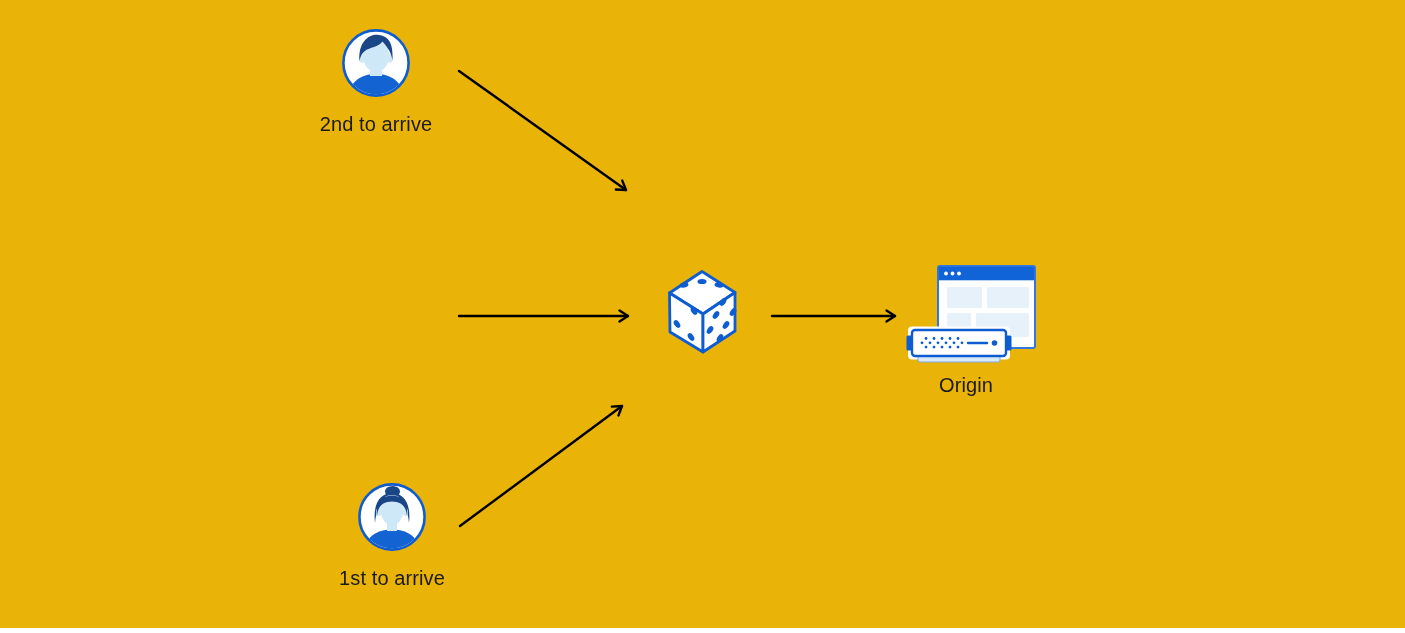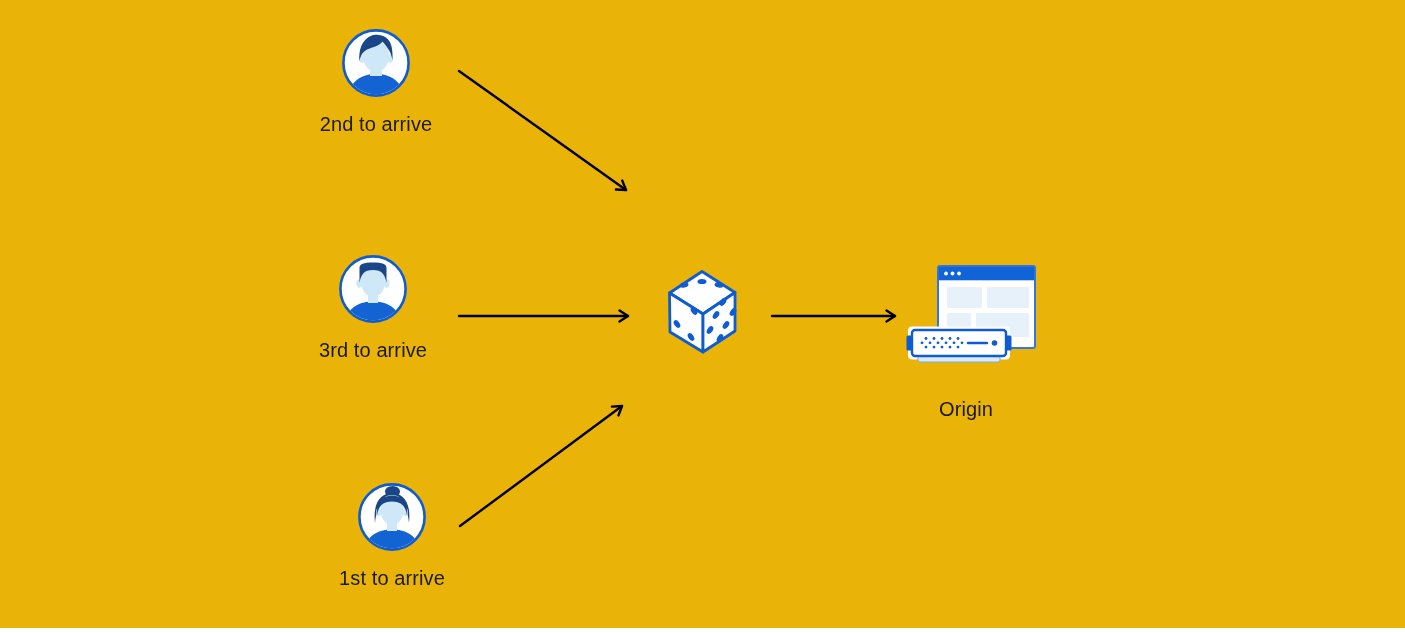--- a/index.html
+++ b/index.html
@@ -10,21 +10,21 @@
   .node{position:absolute;display:flex;flex-direction:column;align-items:center;}
   .node svg{display:block;}
   .node-label{
     font-size:20px;line-height:1.2;color:#1a1a1a;text-align:center;
     margin-top:14px;white-space:nowrap;letter-spacing:0.1px;
   }
   .arrows{position:absolute;left:0;top:0;pointer-events:none;}
   .dice{position:absolute;left:666px;top:267px;}
   .origin-node{left:886px;top:264px;width:160px;}
   .origin-node svg{margin-left:10px;}
-  .origin-node .node-label{margin-top:31px;}
+  .origin-node .node-label{margin-top:7px;}
   .visitor{width:160px;}
 </style>
 </head>
 <body>
 
 <div class="canvas">
 
   <svg class="arrows" width="1405" height="633" viewBox="0 0 1405 633">
     <defs>
       <marker id="ah" viewBox="0 0 16 16" markerWidth="16" markerHeight="16" refX="12.5" refY="8" orient="auto" markerUnits="userSpaceOnUse">
@@ -52,39 +52,20 @@
         <rect x="29" y="36" width="12" height="12" fill="#cfe8f8"></rect>
         <ellipse cx="20.8" cy="30.5" rx="2.9" ry="4.2" fill="#cfe8f8"></ellipse>
         <ellipse cx="49.2" cy="30.5" rx="2.9" ry="4.2" fill="#cfe8f8"></ellipse>
         <path d="M22,28 C22,16 27.5,11.5 35,11.5 C42.5,11.5 48,16 48,28 C48,37 42.5,43.5 35,43.5 C27.5,43.5 22,37 22,28 Z" fill="#cfe8f8"></path>
         <path d="M18.5,33 C17,13 29,5.5 38,7 C47,8.5 52.5,14 51.5,32 C49.5,22 45.5,18.5 41.5,13.5 C38,18.5 28,20 24.5,22.5 C21,25 19.5,28 18.5,33 Z" fill="#1a4586"></path>
       </g>
     </svg>
     <div class="node-label">2nd to arrive</div>
   </div>
 
-  <div class="node visitor" style="left:293px;top:254px;">
-    <svg width="70" height="70" viewBox="0 0 70 70">
-      <defs>
-          <clipPath id="clipB">
-            <circle cx="35" cy="35" r="31.4"></circle>
-          </clipPath>
-        </defs>
-      <circle cx="35" cy="35" r="32.6" fill="#ffffff" stroke="#0d5cd1" stroke-width="2.6"></circle>
-      <g clip-path="url(#clipB)">
-        <path d="M6,70 C9,53 22,47.5 35,47.5 C48,47.5 61,53 64,70 Z" fill="#1463d3"></path>
-        <rect x="30" y="37" width="10" height="12" fill="#cfe8f8"></rect>
-        <ellipse cx="21.3" cy="29.5" rx="2.9" ry="4.2" fill="#cfe8f8"></ellipse>
-        <ellipse cx="48.7" cy="29.5" rx="2.9" ry="4.2" fill="#cfe8f8"></ellipse>
-        <path d="M23,27.5 C23,16.5 28,12.5 35,12.5 C42,12.5 47,16.5 47,27.5 C47,36.5 41.5,43 35,43 C28.5,43 23,36.5 23,27.5 Z" fill="#cfe8f8"></path>
-        <path d="M21.5,29 L21.5,14 C21.5,10 25.5,8.5 35,8.5 C44.5,8.5 48.5,10 48.5,14 L48.5,29 C47,20.5 44,16 35,16 C26,16 23,20.5 21.5,29 Z" fill="#1a4586"></path>
-      </g>
-    </svg>
-    <div class="node-label">3rd to arrive</div>
-  </div>
 
   <div class="node visitor" style="left:312px;top:482px;">
     <svg width="70" height="70" viewBox="0 0 70 70">
       <defs>
           <clipPath id="clipC">
             <circle cx="35" cy="35" r="31.4"></circle>
           </clipPath>
         </defs>
       <circle cx="35" cy="35" r="32.6" fill="#ffffff" stroke="#0d5cd1" stroke-width="2.6"></circle>
       <g clip-path="url(#clipC)">

